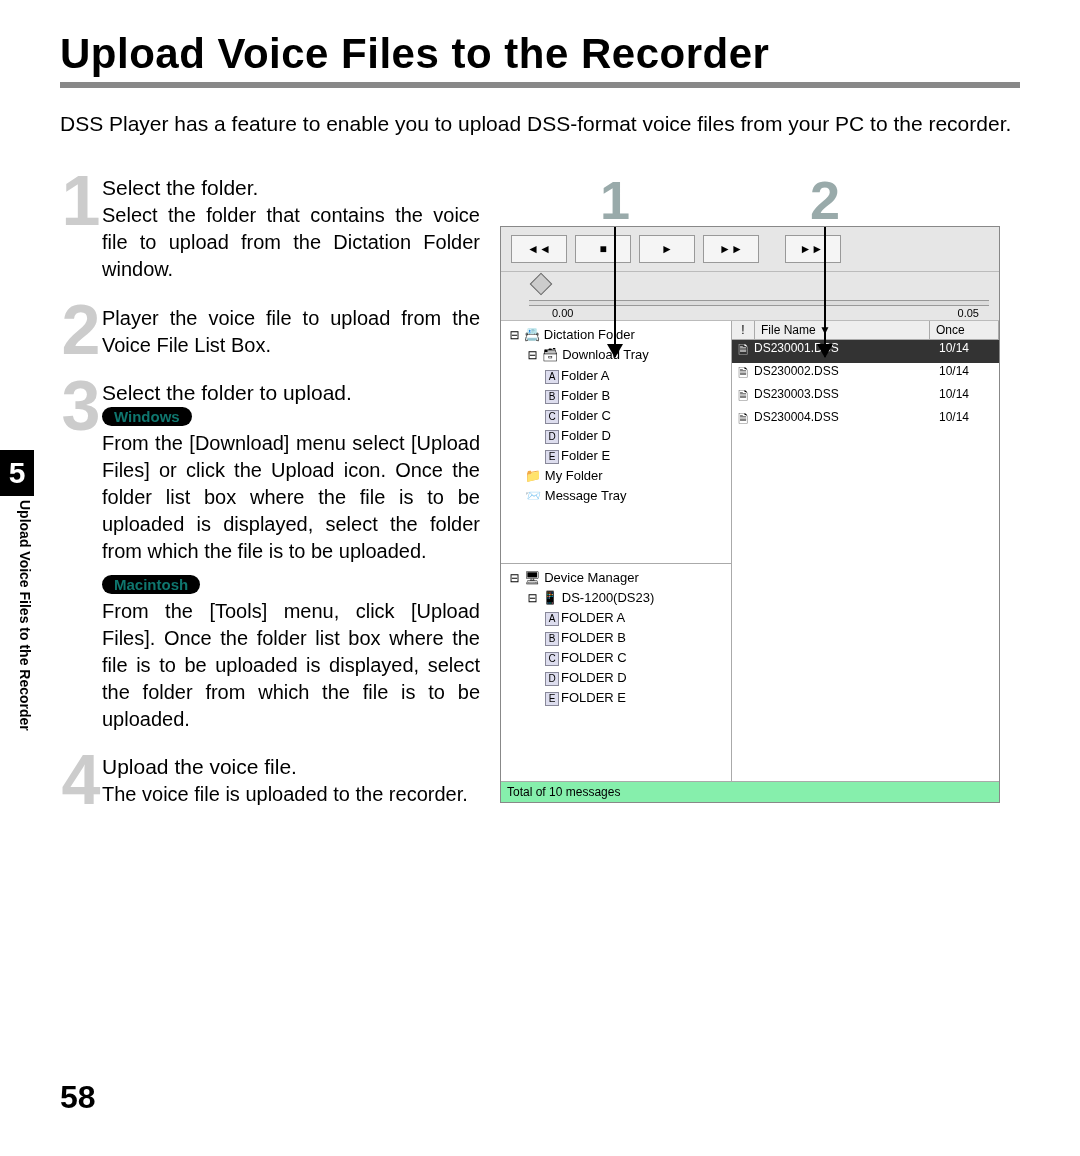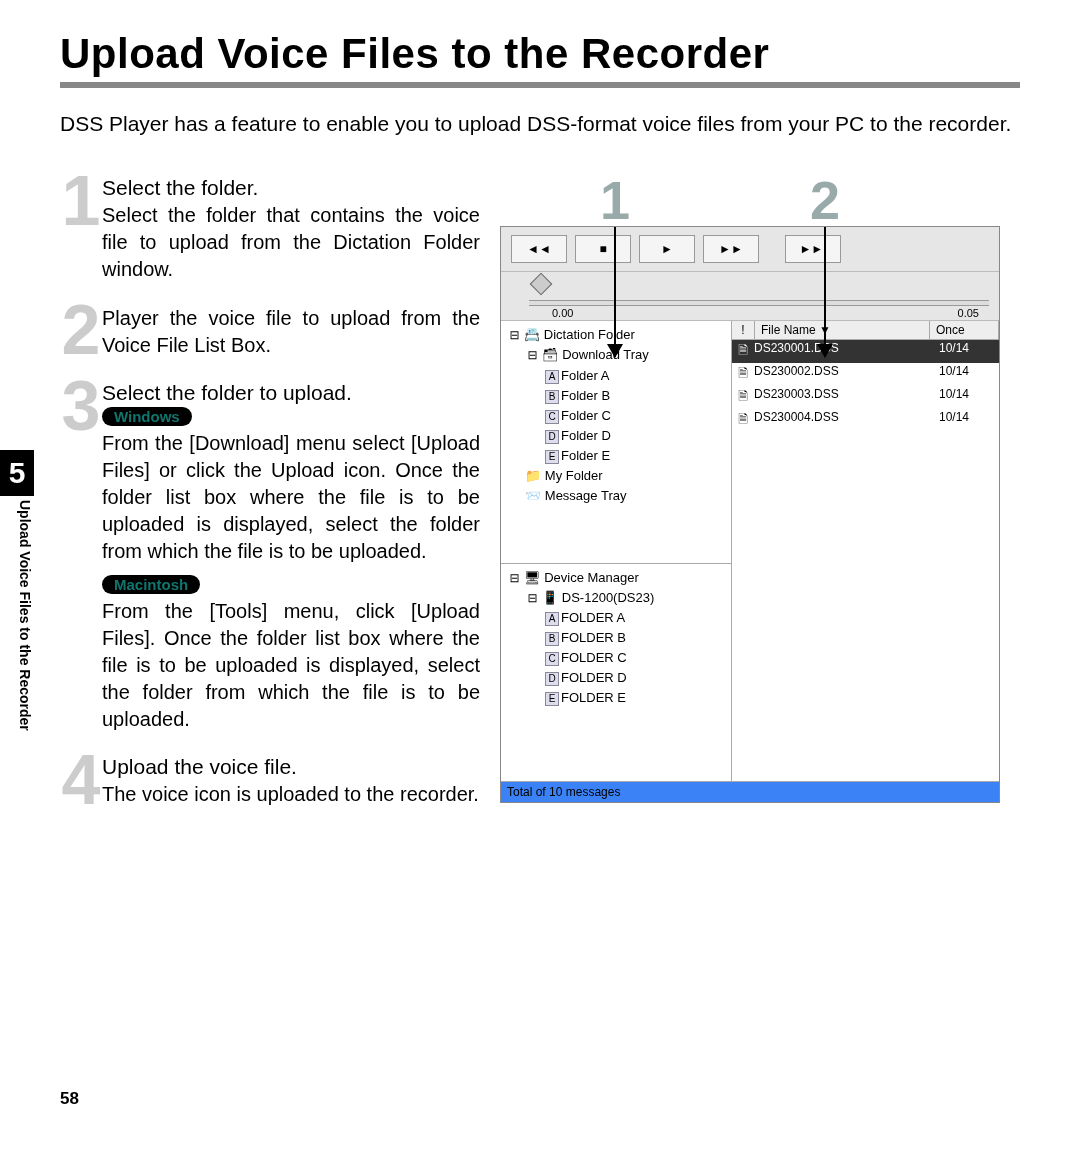--- a/index.html
+++ b/index.html
@@ -99,22 +99,22 @@
     position: absolute;
     left: 17px;
     top: 500px;
     font-size: 14px;
     font-weight: bold;
     writing-mode: vertical-rl;
   }
   .pagenum {
     position: absolute;
     left: 60px;
-    bottom: 47px;
-    font-size: 17px;
+    bottom: 40px;
+    font-size: 32px;
     font-weight: bold;
   }
   .callout {
     position: relative;
     text-align: center;
     height: 80px;
   }
   .callout .cnum {
     font-size: 54px;
     font-weight: bold;
@@ -269,21 +269,21 @@
   }
   .frow.sel { background: #333; color: #fff; }
   .fc.ico { width: 18px; text-align: center; padding-left: 2px;}
   .fc.name { flex: 1; padding-left: 2px;}
   .fc.crea { width: 60px; padding-left: 6px;}
 
   .status {
     border-top: 1px solid #aaa;
     padding: 3px 6px;
     font-size: 12px;
-    background: #3b82f6;
+    background: #86efac;
   }
 
   .callout-wrap {
      position: relative;
      z-index: 10;
      display: flex;
   }
   .callout-wrap .callout:first-child { margin-left: 100px;}
   .callout-wrap .callout:last-child { margin-left: 180px;}
 
@@ -319,21 +319,21 @@
         <h2>Select the folder to upload.</h2>
         <span class="pill">Windows</span>
         <p>From the [Download] menu select [Upload Files] or click the Upload icon. Once the folder list box where the file is to be uploaded is displayed, select the folder from which the file is to be uploaded.</p>
         <span class="pill">Macintosh</span>
         <p>From the [Tools] menu, click [Upload Files]. Once the folder list box where the file is to be uploaded is displayed, select the folder from which the file is to be uploaded.</p>
       </div>
 
       <div class="step">
         <div class="bignum">4</div>
         <h2>Upload the voice file.</h2>
-        <p>The voice icon is uploaded to the recorder.</p>
+        <p>The voice file is uploaded to the recorder.</p>
       </div>
 
     </div>
 
     <div class="colR">
       <div class="callout-wrap">
         <div class="callout">
           <div class="cnum">1</div>
           <div class="arrow-down"></div>
         </div>

